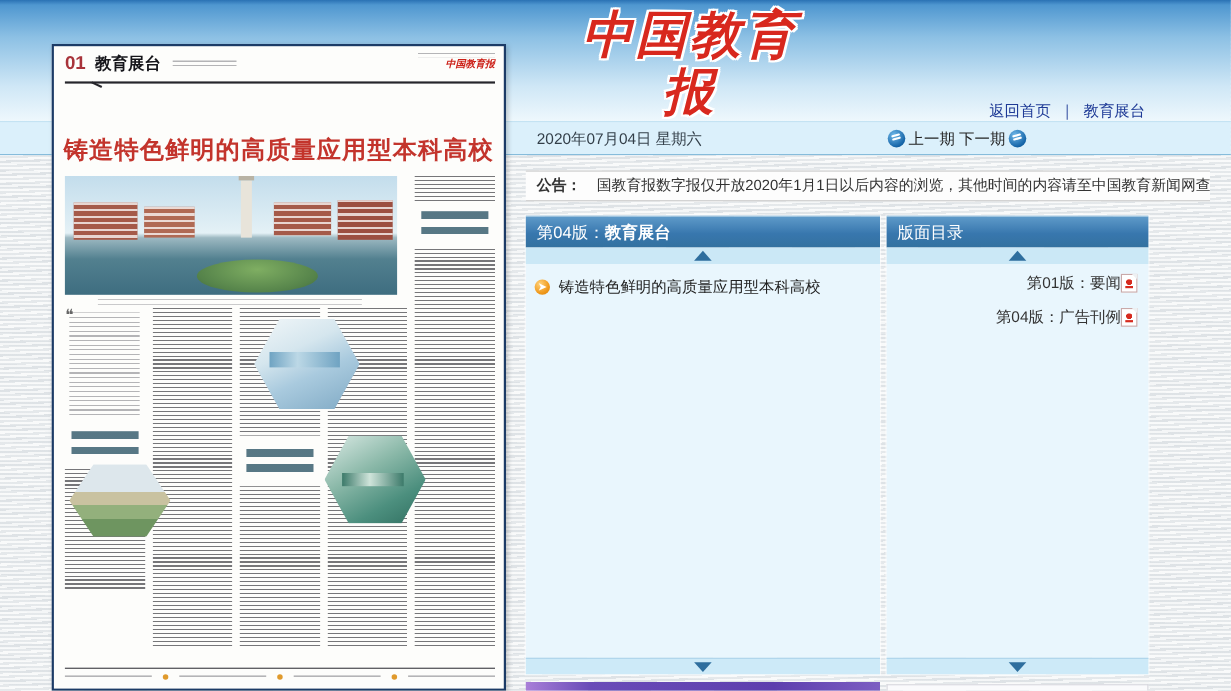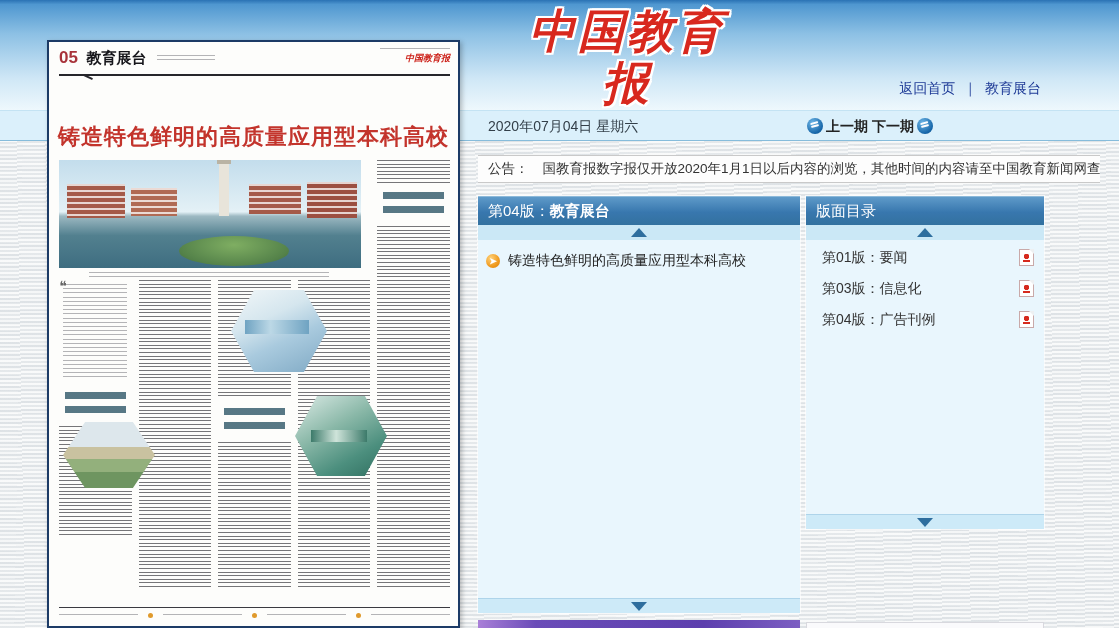--- a/index.html
+++ b/index.html
@@ -26,55 +26,55 @@
     font-size:46px; line-height:52px; color:#d8281e; letter-spacing:3px;
     text-shadow:-2px -2px 0 #fff, 2px -2px 0 #fff, -2px 2px 0 #fff, 2px 2px 0 #fff,
                  0 -2px 0 #fff, 0 2px 0 #fff, -2px 0 0 #fff, 2px 0 0 #fff;
   }
   .logo-en { margin-top:6px; display:flex; align-items:center; justify-content:center; gap:5px; }
   .logo-en .en-text { font-family:"Liberation Serif", serif; font-weight:bold; font-size:14px; color:#163a8c; letter-spacing:1px; }
   .globe { width:20px; height:20px; border-radius:50%; background:radial-gradient(circle at 35% 35%, #3f6fb0, #122e6e); position:relative; display:inline-block; }
   .globe::after { content:""; position:absolute; left:3px; top:8px; width:14px; height:3px; background:#fff; border-radius:2px; transform:rotate(-12deg); box-shadow:0 -4px 0 #fff; }
 
   
-  .head-links { position:absolute; right:78px; top:80px; font-size:14px; color:#1e3a96; display:flex; gap:8px; }
+  .head-links { position:absolute; right:78px; top:92px; font-size:14px; color:#1e3a96; display:flex; gap:8px; }
   .head-links .lnk { cursor:pointer; }
   .head-links .sep { color:#1e3a96; }
 
   
   .date-bar {
     position:absolute; left:0; top:110px; width:1119px; height:31px;
     background:#dbf0fb; border-top:1px solid #c4e3f3; border-bottom:1px solid #86bcdb;
   }
   .date-text { position:absolute; left:488px; top:7px; font-size:14px; color:#333f49; }
   .issue-nav {
     position:absolute; left:804px; top:116px; width:132px;
     font-size:14px; color:#222; line-height:21px; word-break:normal;
   }
   .nav-globe {
     display:inline-block; width:16px; height:16px; border-radius:50%; vertical-align:-3px;
     background:radial-gradient(circle at 35% 30%, #6fb7e8, #1565a8 70%, #0d4c86);
     position:relative; margin:0 3px; cursor:pointer;
   }
   .nav-globe::after { content:""; position:absolute; left:4px; top:7px; width:8px; height:2px; background:#fff; border-radius:1px; box-shadow:0 -3px 0 #fff; transform:rotate(-15deg); }
-  .issue-link { cursor:pointer;font-weight:bold; }
+  .issue-link { cursor:pointer; }
 
   
   .notice {
     position:absolute; left:478px; top:155px; width:622px; height:28px;
     background:#fdfdfd; border-top:1px solid #c9c9c9; border-bottom:1px solid #c9c9c9;
     overflow:hidden; white-space:nowrap; display:flex; align-items:center;
     font-size:13.5px; color:#333;
   }
-  .notice .nlabel { font-weight:normal; margin:0 14px 0 10px; flex:none; }
+  .notice .nlabel { font-weight:bold; margin:0 14px 0 10px; flex:none; }
 
   
   .panel { position:absolute; top:196px; display:flex; flex-direction:column; box-shadow:0 0 0 1px rgba(255,255,255,.65); }
   .panel-left  { left:478px; width:322px; height:417px; }
-  .panel-right { left:806px; width:238px; height:333px; }
+  .panel-right { left:806px; width:238px; height:417px; }
   .panel-header {
     height:29px; flex:none; display:flex; align-items:center; padding-left:10px;
     background:linear-gradient(#5e9ac9, #3877ae 55%, #33719f);
     border-top:1px solid #8cb9da; color:#fff; font-size:15px;
   }
   .panel-header .bold { font-weight:bold; }
   .panel-strip { height:15px; flex:none; background:#cbe8f6; display:flex; align-items:center; justify-content:center; }
   .tri-up   { width:0; height:0; border-left:8px solid transparent; border-right:8px solid transparent; border-bottom:9px solid #2e6e9e; cursor:pointer; }
   .tri-down { width:0; height:0; border-left:8px solid transparent; border-right:8px solid transparent; border-top:9px solid #2e6e9e; cursor:pointer; }
   .panel-body { flex:1; background:#e9f6fd; overflow:hidden; }
@@ -82,21 +82,21 @@
 
   .article-row { display:flex; align-items:center; gap:8px; padding:12px 8px 0 8px; cursor:pointer; }
   .bullet {
     flex:none; width:14px; height:14px; border-radius:50%;
     background:radial-gradient(circle at 35% 30%, #ffd27a, #f09a1e 60%, #d97f06);
     color:#fff; font-size:9px; line-height:14px; text-align:center; font-weight:bold;
   }
   .article-title { font-size:14px; color:#222; }
 
   .dir-row { display:flex; align-items:center; padding:0 10px 0 16px; height:27px; margin-top:4px; cursor:pointer; }
-  .dir-label { font-size:14px; color:#333; flex:1; }
+  .dir-label { font-size:14px; color:#333; flex:1;text-align:right; }
   .pdf-icon { flex:none; width:15px; height:17px; background:#fff; border:1px solid #c9a9a9; position:relative; cursor:pointer; }
   .pdf-icon::before { content:""; position:absolute; right:-1px; top:-1px; border-left:5px solid transparent; border-top:5px solid #edf0f2; }
   .pdf-icon::after {
     content:""; position:absolute; left:2px; top:4px; width:9px; height:8px;
     background:radial-gradient(circle at 50% 40%, #d62a1e 0 2.5px, transparent 3px),
                linear-gradient(#d62a1e, #d62a1e);
     background-size:9px 6px, 7px 2px; background-position:0 0, 1px 6px; background-repeat:no-repeat;
   }
 
   
@@ -221,39 +221,35 @@
   </div>
   <div class="panel-strip">
     <span class="tri-up"></span>
   </div>
   <div class="panel-body">
     <div class="dir-row">
       <span class="dir-label">第01版：要闻</span>
       <span class="pdf-icon"></span>
     </div>
     <div class="dir-row">
-      <span class="dir-label">第03版：信息化</span>
-      <span class="pdf-icon"></span>
-    </div>
-    <div class="dir-row">
       <span class="dir-label">第04版：广告刊例</span>
       <span class="pdf-icon"></span>
     </div>
   </div>
   <div class="panel-footer">
     <span class="tri-down"></span>
   </div>
 </div>
 
 <div class="purple-bar"></div>
 <div class="white-bar"></div>
 
 <div class="paper">
   <div class="np-head">
-    <span class="np-pageno">05</span>
+    <span class="np-pageno">01</span>
     <span class="np-section">教育展台</span>
     <span class="np-head-small pt-light"></span>
     <div class="np-head-right">
       <div class="pt-light" style="width:70px;height:4px;margin-left:auto;"></div>
       <div class="np-brand-small">中国教育报</div>
     </div>
   </div>
   <div class="np-rule"></div>
   <div class="np-headline">铸造特色鲜明的高质量应用型本科高校</div>
 

